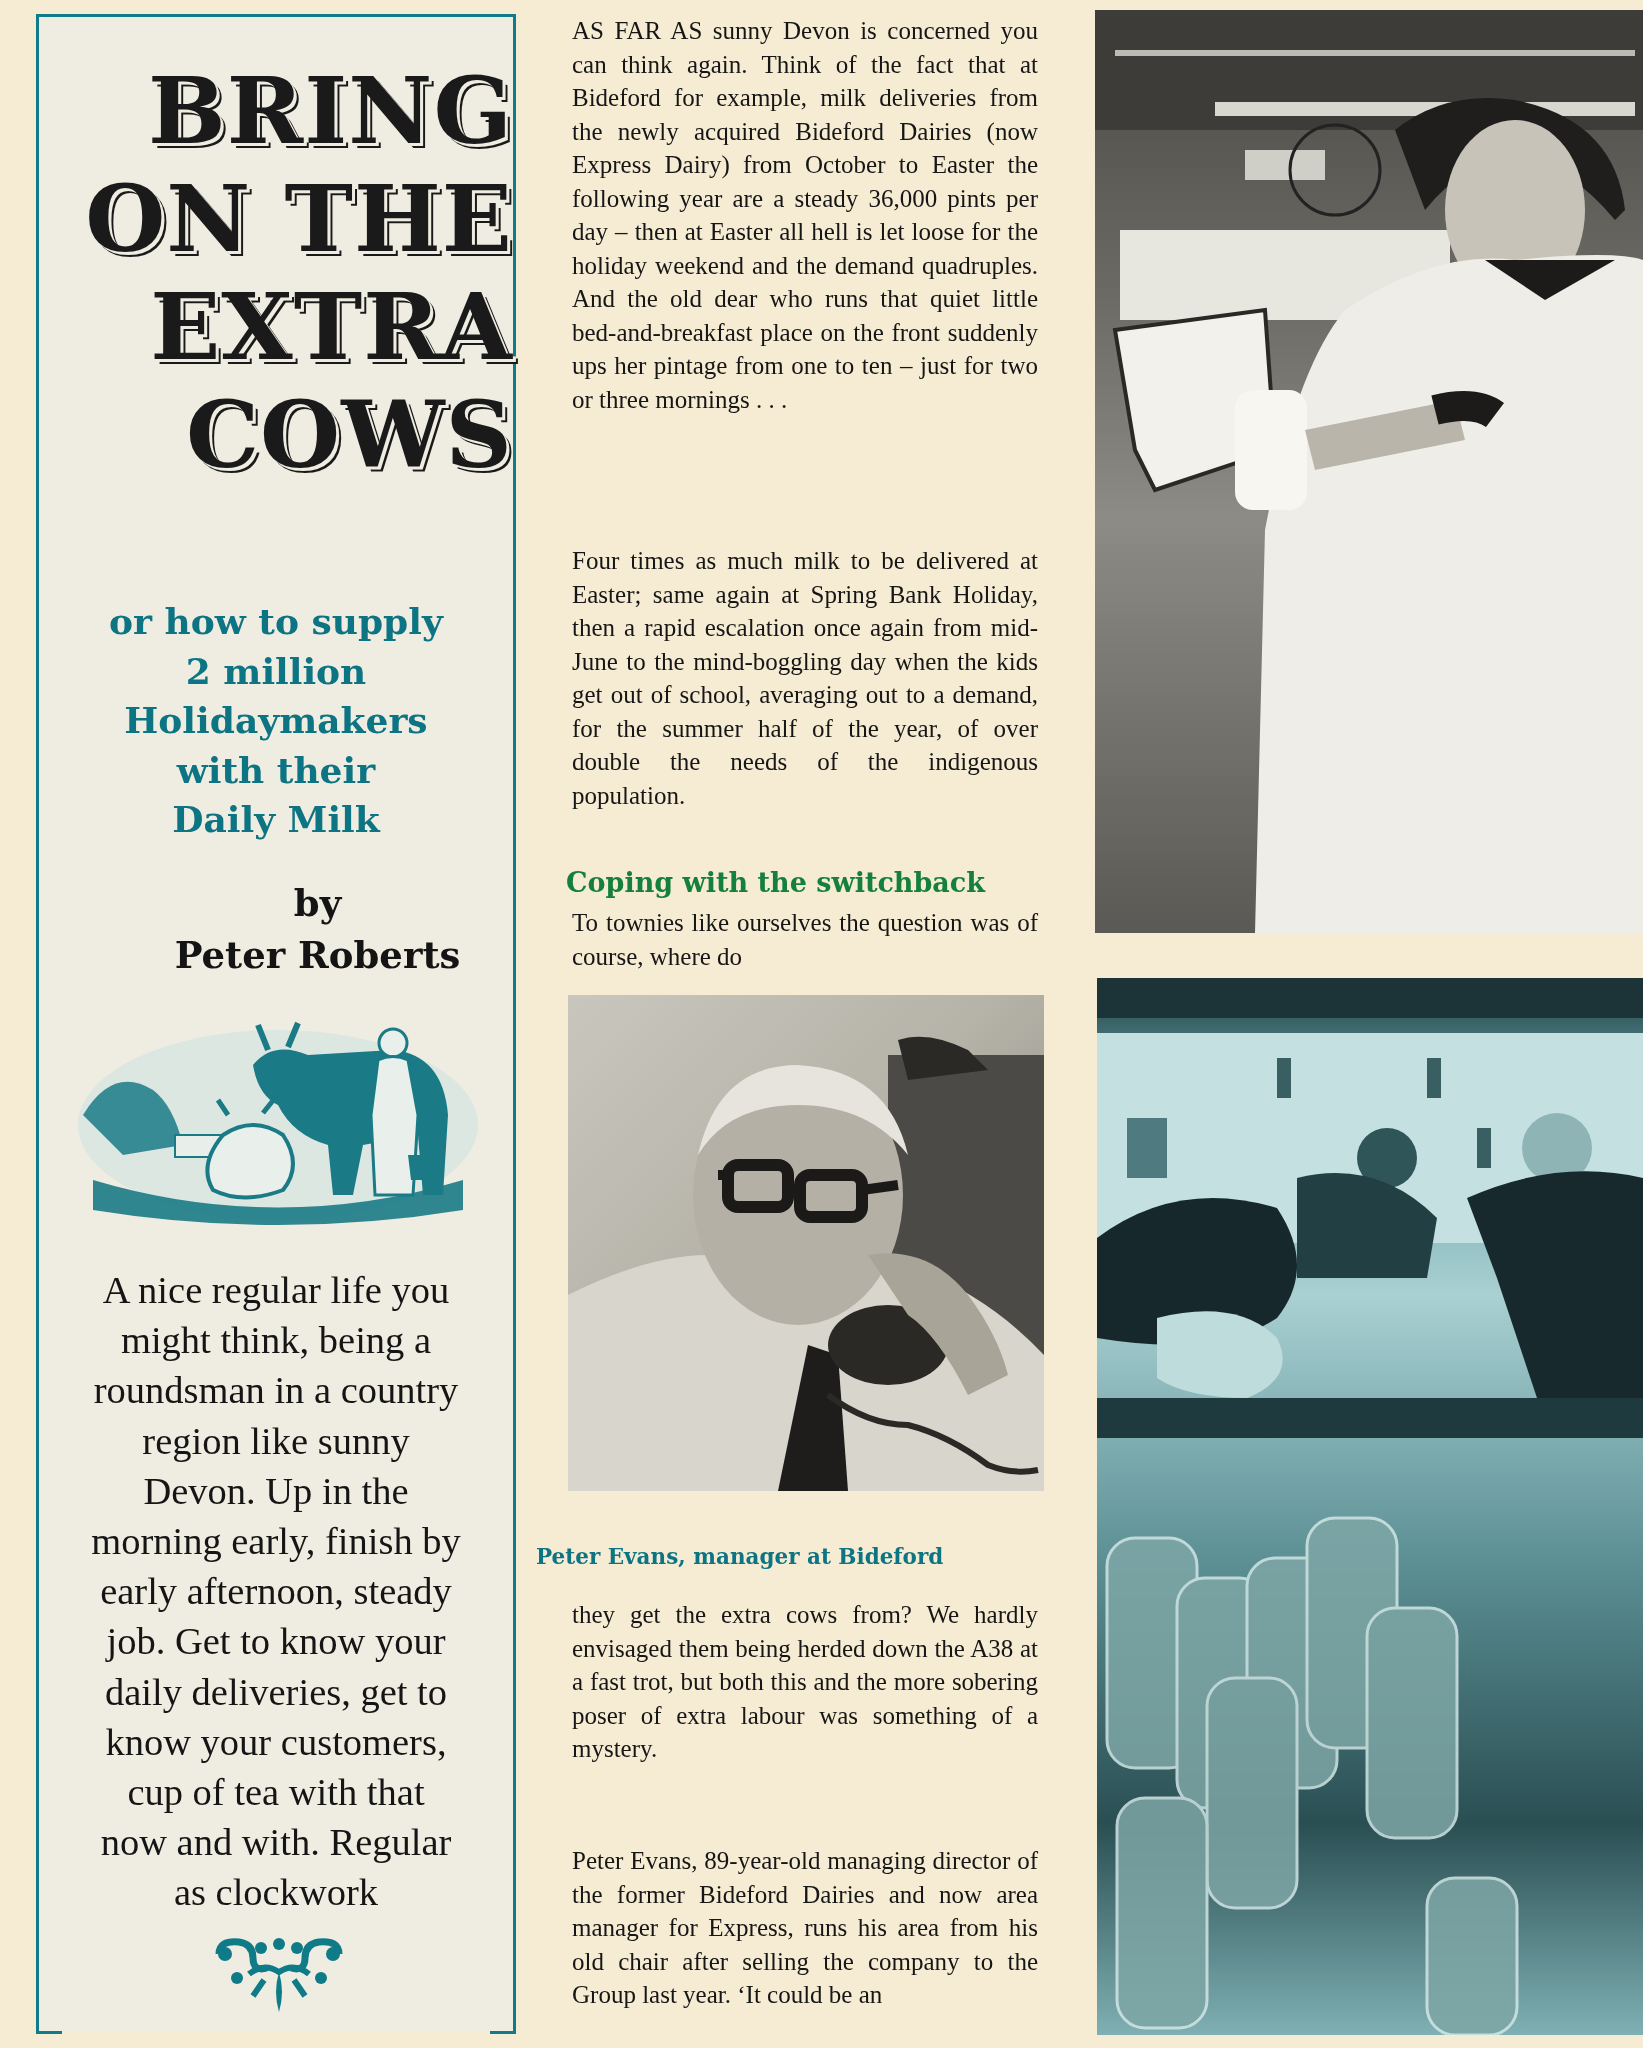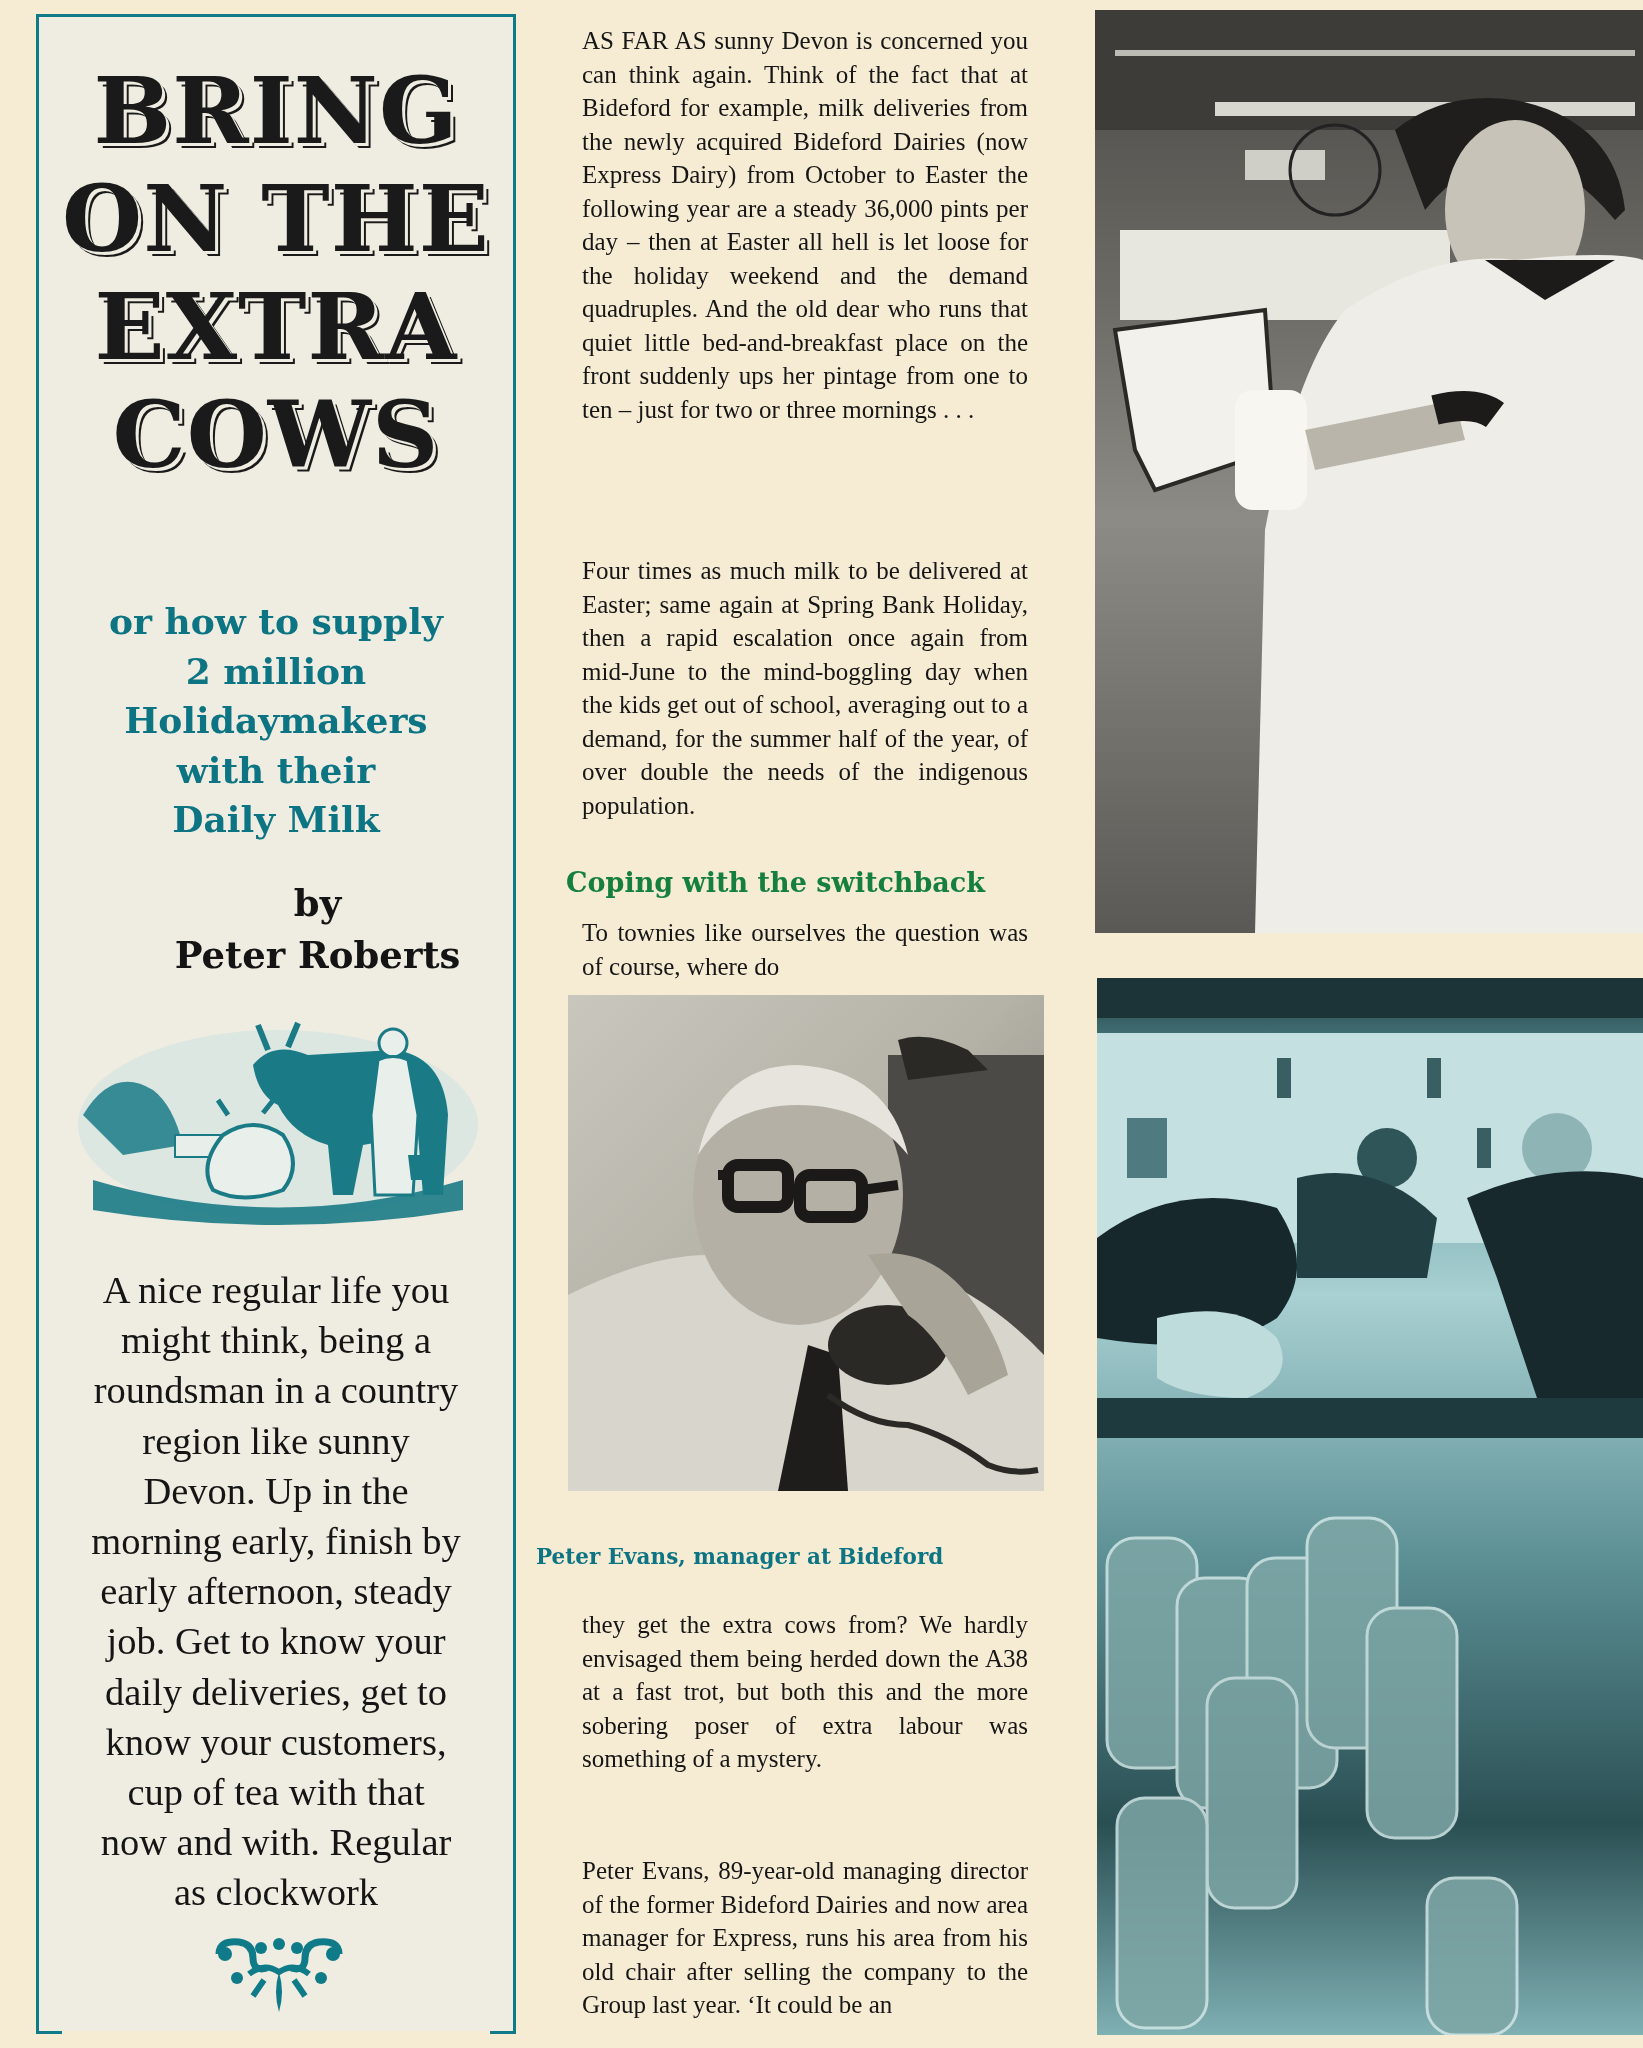--- a/index.html
+++ b/index.html
@@ -18,21 +18,21 @@
     position: absolute; bottom: -3px; width: 26px; height: 3px; background: #0f7b88;
   }
   .bracket-l { left: -3px; }
   .bracket-r { right: -3px; }
   .headline {
     position: absolute; left: 0; top: 40px; width: 474px; text-align: center;
     font-family: "DejaVu Serif", serif; font-weight: bold; font-size: 92px; line-height: 108px;
     color: #1a1a1a; letter-spacing: 1px;
     text-shadow: 3px 3px 0 #efede1, 5px 5px 0 #1a1a1a;
   }
-  .headline div { height: 108px; }
+  .headline div { height: 108px; text-align: right; }
   .subtitle {
     position: absolute; left: 0; top: 580px; width: 474px; text-align: center;
     font-family: "DejaVu Serif", serif; font-weight: bold; font-size: 36px; line-height: 49.5px;
     color: #0d7483;
   }
   .byline {
     position: absolute; left: 0; top: 860px; width: 557px; text-align: center;
     font-family: "DejaVu Serif", serif; font-weight: bold; font-size: 37px; line-height: 52px;
     color: #141414;
   }
@@ -43,21 +43,21 @@
     position: absolute; left: 0; top: 1248px; width: 474px; text-align: center;
     font-family: "Liberation Serif", serif; font-size: 38.5px; line-height: 50.2px; color: #151515;
   }
   .ornament { position: absolute; left: 170px; top: 1915px; width: 140px; height: 85px; }
 
   .col2 {
     position: absolute; left: 566px; width: 478px;
     font-family: "Liberation Serif", serif; font-size: 25px; line-height: 33.5px;
     text-align: justify; color: #161616;
   }
-  .col2 p { margin: 16px; }
+  .col2 p { margin: 6px; }
   .p1 { top: 8px; }
   .p2 { top: 538px; }
   .h2 {
     position: absolute; left: 566px; top: 866px; width: 478px;
     font-family: "DejaVu Serif", serif; font-weight: bold; font-size: 27px; line-height: 34px; color: #15803d;
   }
   .p2b { top: 900px; }
   .photo-man {
     position: absolute; left: 568px; top: 995px; width: 476px; height: 496px; overflow: hidden;
     background: linear-gradient(135deg, #c9c7bd 0%, #b5b3a8 45%, #7f7d75 100%);

